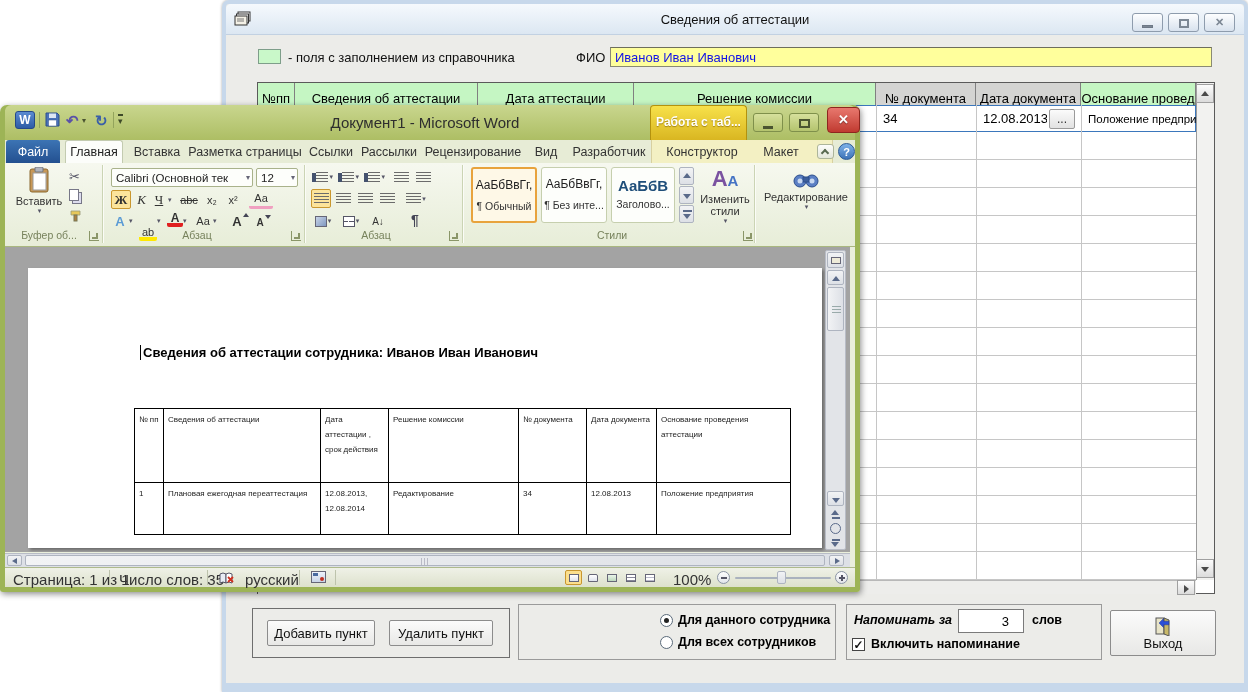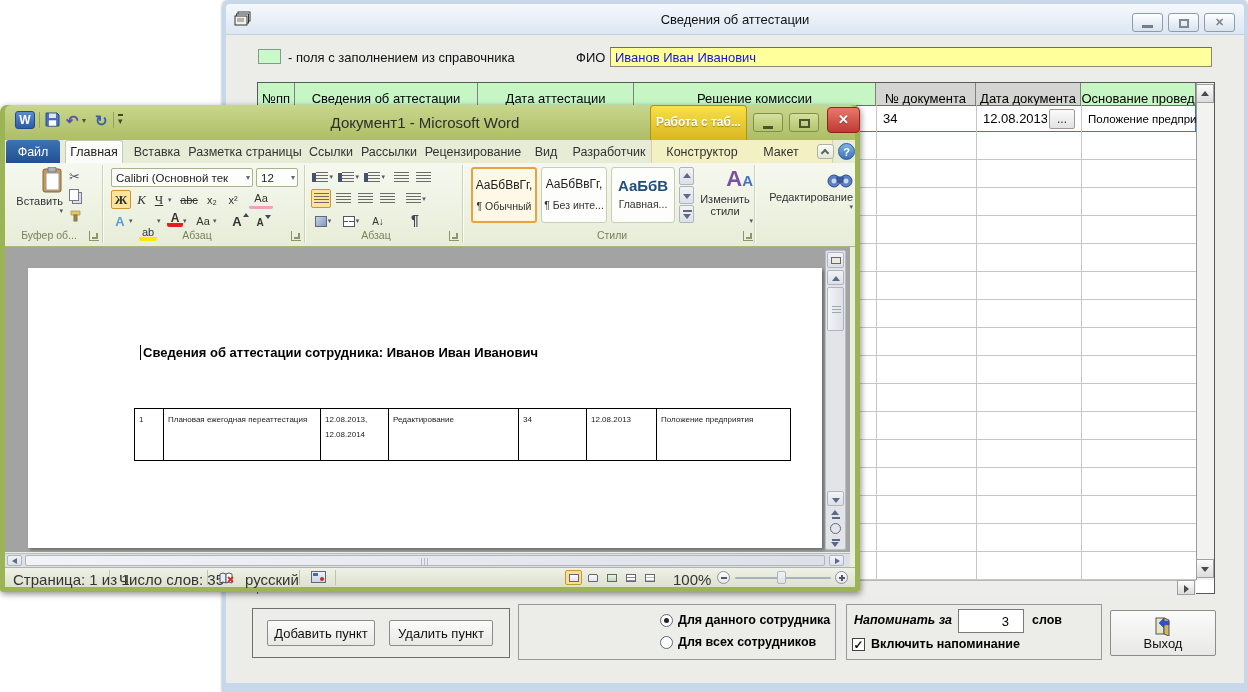--- a/index.html
+++ b/index.html
@@ -98,21 +98,21 @@
   .combo { background:#FDFEFB; border:1px solid #A9B28B; border-radius:2px; font-size:11.5px; color:#222;
            display:flex; align-items:center; padding:0 2px 0 4px; white-space:nowrap; overflow:hidden;}
   .combo .dd { margin-left:auto; font-size:8px; color:#667; }
   .ic-lines { width:15px; height:11px; background:repeating-linear-gradient(#6B6B6B 0 1px, transparent 1px 3px); }
   .ic-lines.dotted { width:15px; background:repeating-linear-gradient(#6B6B6B 0 1px, transparent 1px 3px); box-shadow:-5px 0 0 -1px #44526E; margin-left:5px;}
   .mini-dd { font-size:7px; color:#556; margin-left:1px; }
   .style-item { top:4px; height:56px; background:#FDFEFB; border:1px solid #C6CFAE; border-radius:3px; text-align:center; }
   .style-item.sel { border:2px solid #E8A33D; background:#FEF8E7; }
   .style-prev { margin-top:9px; font-size:12px; color:#222; white-space:nowrap; overflow:hidden;}
   .style-name { margin-top:8px; font-size:10.5px; color:#333; white-space:nowrap; overflow:hidden;}
-  .bigbtn { display:flex; flex-direction:column; align-items:flex-end; color:#333; font-size:11px; text-align:center; }
+  .bigbtn { display:flex; flex-direction:column; align-items:center; color:#333; font-size:11px; text-align:center; }
 
   .docarea { left:5px; top:142px; width:845px; height:305px; background:#A3A3A3; overflow:hidden; }
   .page { left:23px; top:21px; width:794px; height:280px; background:#fff; box-shadow:2px 2px 3px rgba(0,0,0,.35); }
   .doc-head { left:112px; top:77px; font-size:13px; font-weight:bold; color:#000; border-left:1px solid #000; padding-left:2px;}
   .dtable { left:106px; top:140px; width:656px; border-collapse:collapse; table-layout:fixed; }
   .dtable td { border:1px solid #000; font-size:8px; color:#222; vertical-align:top; padding:3px 4px; line-height:1.9; overflow:hidden;}
   .wsb { background:linear-gradient(90deg,#F2F3F5,#DDE0E6); border:1px solid #AEB4C0; border-radius:2px; }
   .wsb-h { background:linear-gradient(#F2F3F5,#DDE0E6); border:1px solid #AEB4C0; border-radius:2px; }
   .tri8-up   { width:0;height:0;border-left:4px solid transparent;border-right:4px solid transparent;border-bottom:5px solid #5A6A8A; position:absolute; left:5px; top:5px;}
   .tri8-down { width:0;height:0;border-left:4px solid transparent;border-right:4px solid transparent;border-top:5px solid #5A6A8A; position:absolute; left:5px; top:6px;}
@@ -403,21 +403,21 @@
     <div class="abs style-item sel" style="left:466px;width:66px;">
       <div class="style-prev">АаБбВвГг,</div>
       <div class="style-name">¶ Обычный</div>
     </div>
     <div class="abs style-item" style="left:536px;width:66px;">
       <div class="style-prev">АаБбВвГг,</div>
       <div class="style-name">¶ Без инте...</div>
     </div>
     <div class="abs style-item" style="left:606px;width:64px;">
       <div class="style-prev" style="font-size:15px;font-weight:bold;color:#1F4E79;">АаБбВ</div>
-      <div class="style-name" style="margin-top:4px;">Главная...</div>
+      <div class="style-name" style="margin-top:4px;">Заголово...</div>
     </div>
     <span class="abs wsb-h" style="left:674px;top:4px;width:15px;height:18px;">
         <span class="tri8-up" style="left:3px;"></span>
       </span>
     <span class="abs wsb-h" style="left:674px;top:23px;width:15px;height:18px;">
         <span class="tri8-down" style="left:3px;top:7px;"></span>
       </span>
     <span class="abs wsb-h" style="left:674px;top:42px;width:15px;height:18px;">
         <span class="tri8-down" style="left:3px;top:8px;"></span>
         <span style="position:absolute;left:3px;top:4px;width:9px;height:2px;background:#5A6A8A;"></span>
@@ -452,20 +452,29 @@
         <colgroup>
             <col style="width:29px">
             <col style="width:157px">
             <col style="width:68px">
             <col style="width:130px">
             <col style="width:68px">
             <col style="width:70px">
             <col style="width:134px">
           </colgroup>
         <tbody>
+            <tr style="height:74px;">
+          <td>№ пп</td>
+          <td>Сведения об аттестации</td>
+          <td>Дата аттестации , срок действия</td>
+          <td>Решение комиссии</td>
+          <td>№ документа</td>
+          <td>Дата документа</td>
+          <td>Основание проведения аттестации</td>
+        </tr>
         <tr style="height:52px;">
           <td>1</td>
           <td>Плановая ежегодная переаттестация</td>
           <td>12.08.2013, 12.08.2014</td>
           <td>Редактирование</td>
           <td>34</td>
           <td>12.08.2013</td>
           <td>Положение предприятия</td>
         </tr>
       </tbody>

